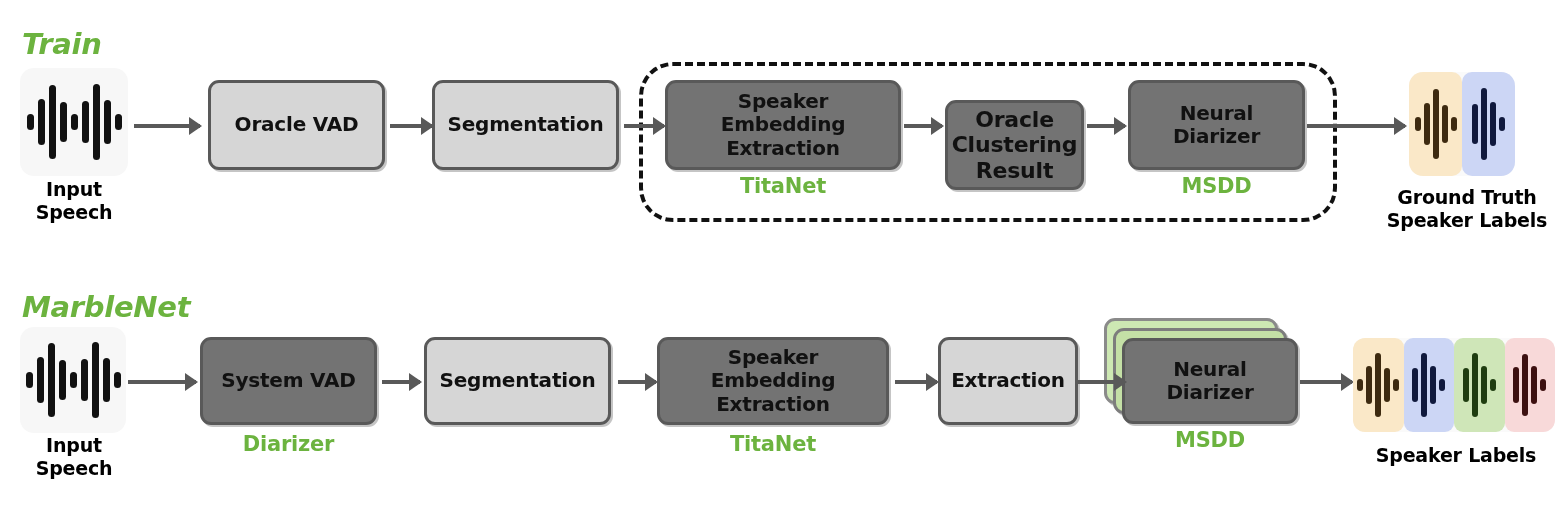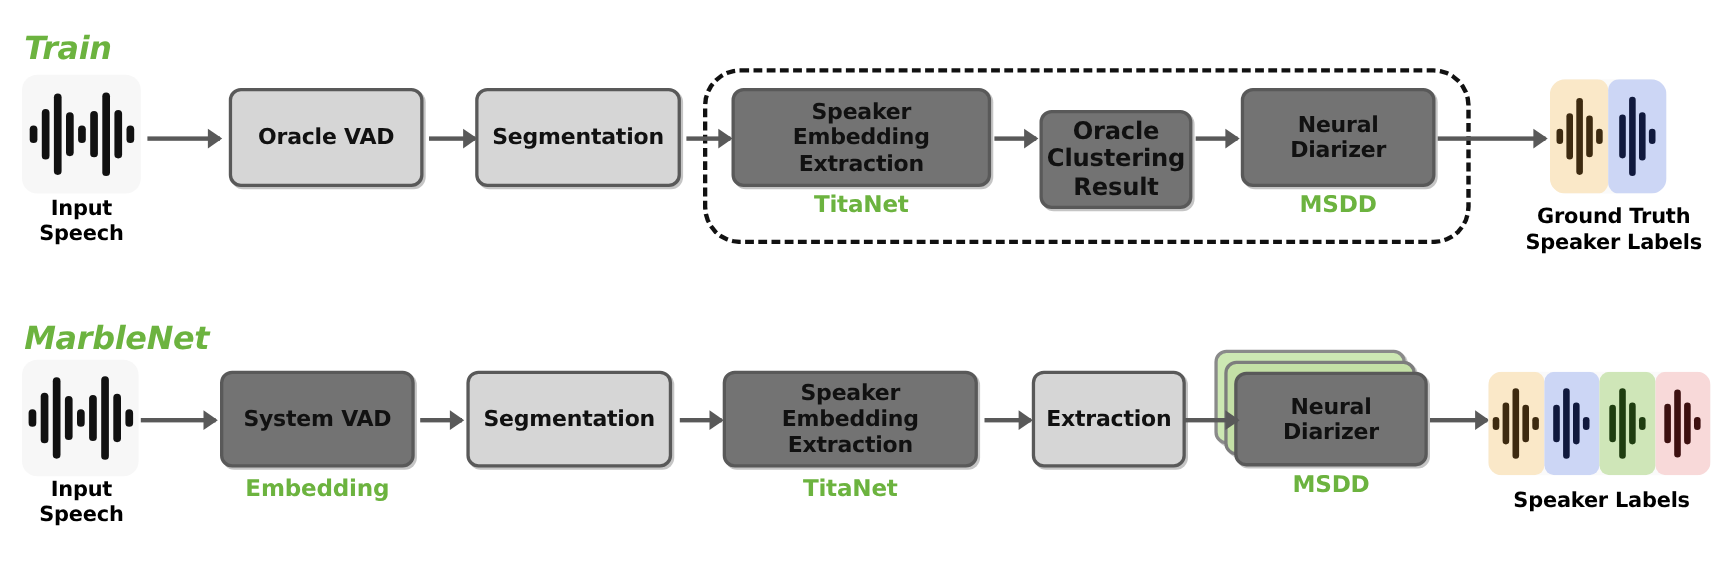--- a/index.html
+++ b/index.html
@@ -183,21 +183,21 @@
   <div class="arrow" style="left:128px;top:380px;width:68px;"></div>
   <div class="arrow" style="left:382px;top:380px;width:38px;"></div>
   <div class="arrow" style="left:618px;top:380px;width:38px;"></div>
   <div class="arrow" style="left:895px;top:380px;width:42px;"></div>
   <div class="arrow" style="left:1077px;top:380px;width:48px;z-index:3;"></div>
   <div class="arrow" style="left:1300px;top:380px;width:52px;"></div>
 
   <div class="pbox green" style="left:200px;top:337px;width:177px;height:88px;">
     <span class="t">System VAD</span>
   </div>
-  <div class="sublabel" style="left:200px;top:434px;width:177px;text-align:center;">Embedding</div>
+  <div class="sublabel" style="left:200px;top:434px;width:177px;text-align:center;">Diarizer</div>
 
   <div class="pbox gray" style="left:424px;top:337px;width:187px;height:88px;">
     <span class="t">Segmentation</span>
   </div>
 
   <div class="pbox green" style="left:657px;top:337px;width:232px;height:88px;">
     <span class="t">Speaker Embedding
 Extraction</span>
   </div>
   <div class="sublabel" style="left:657px;top:434px;width:232px;text-align:center;">TitaNet</div>

